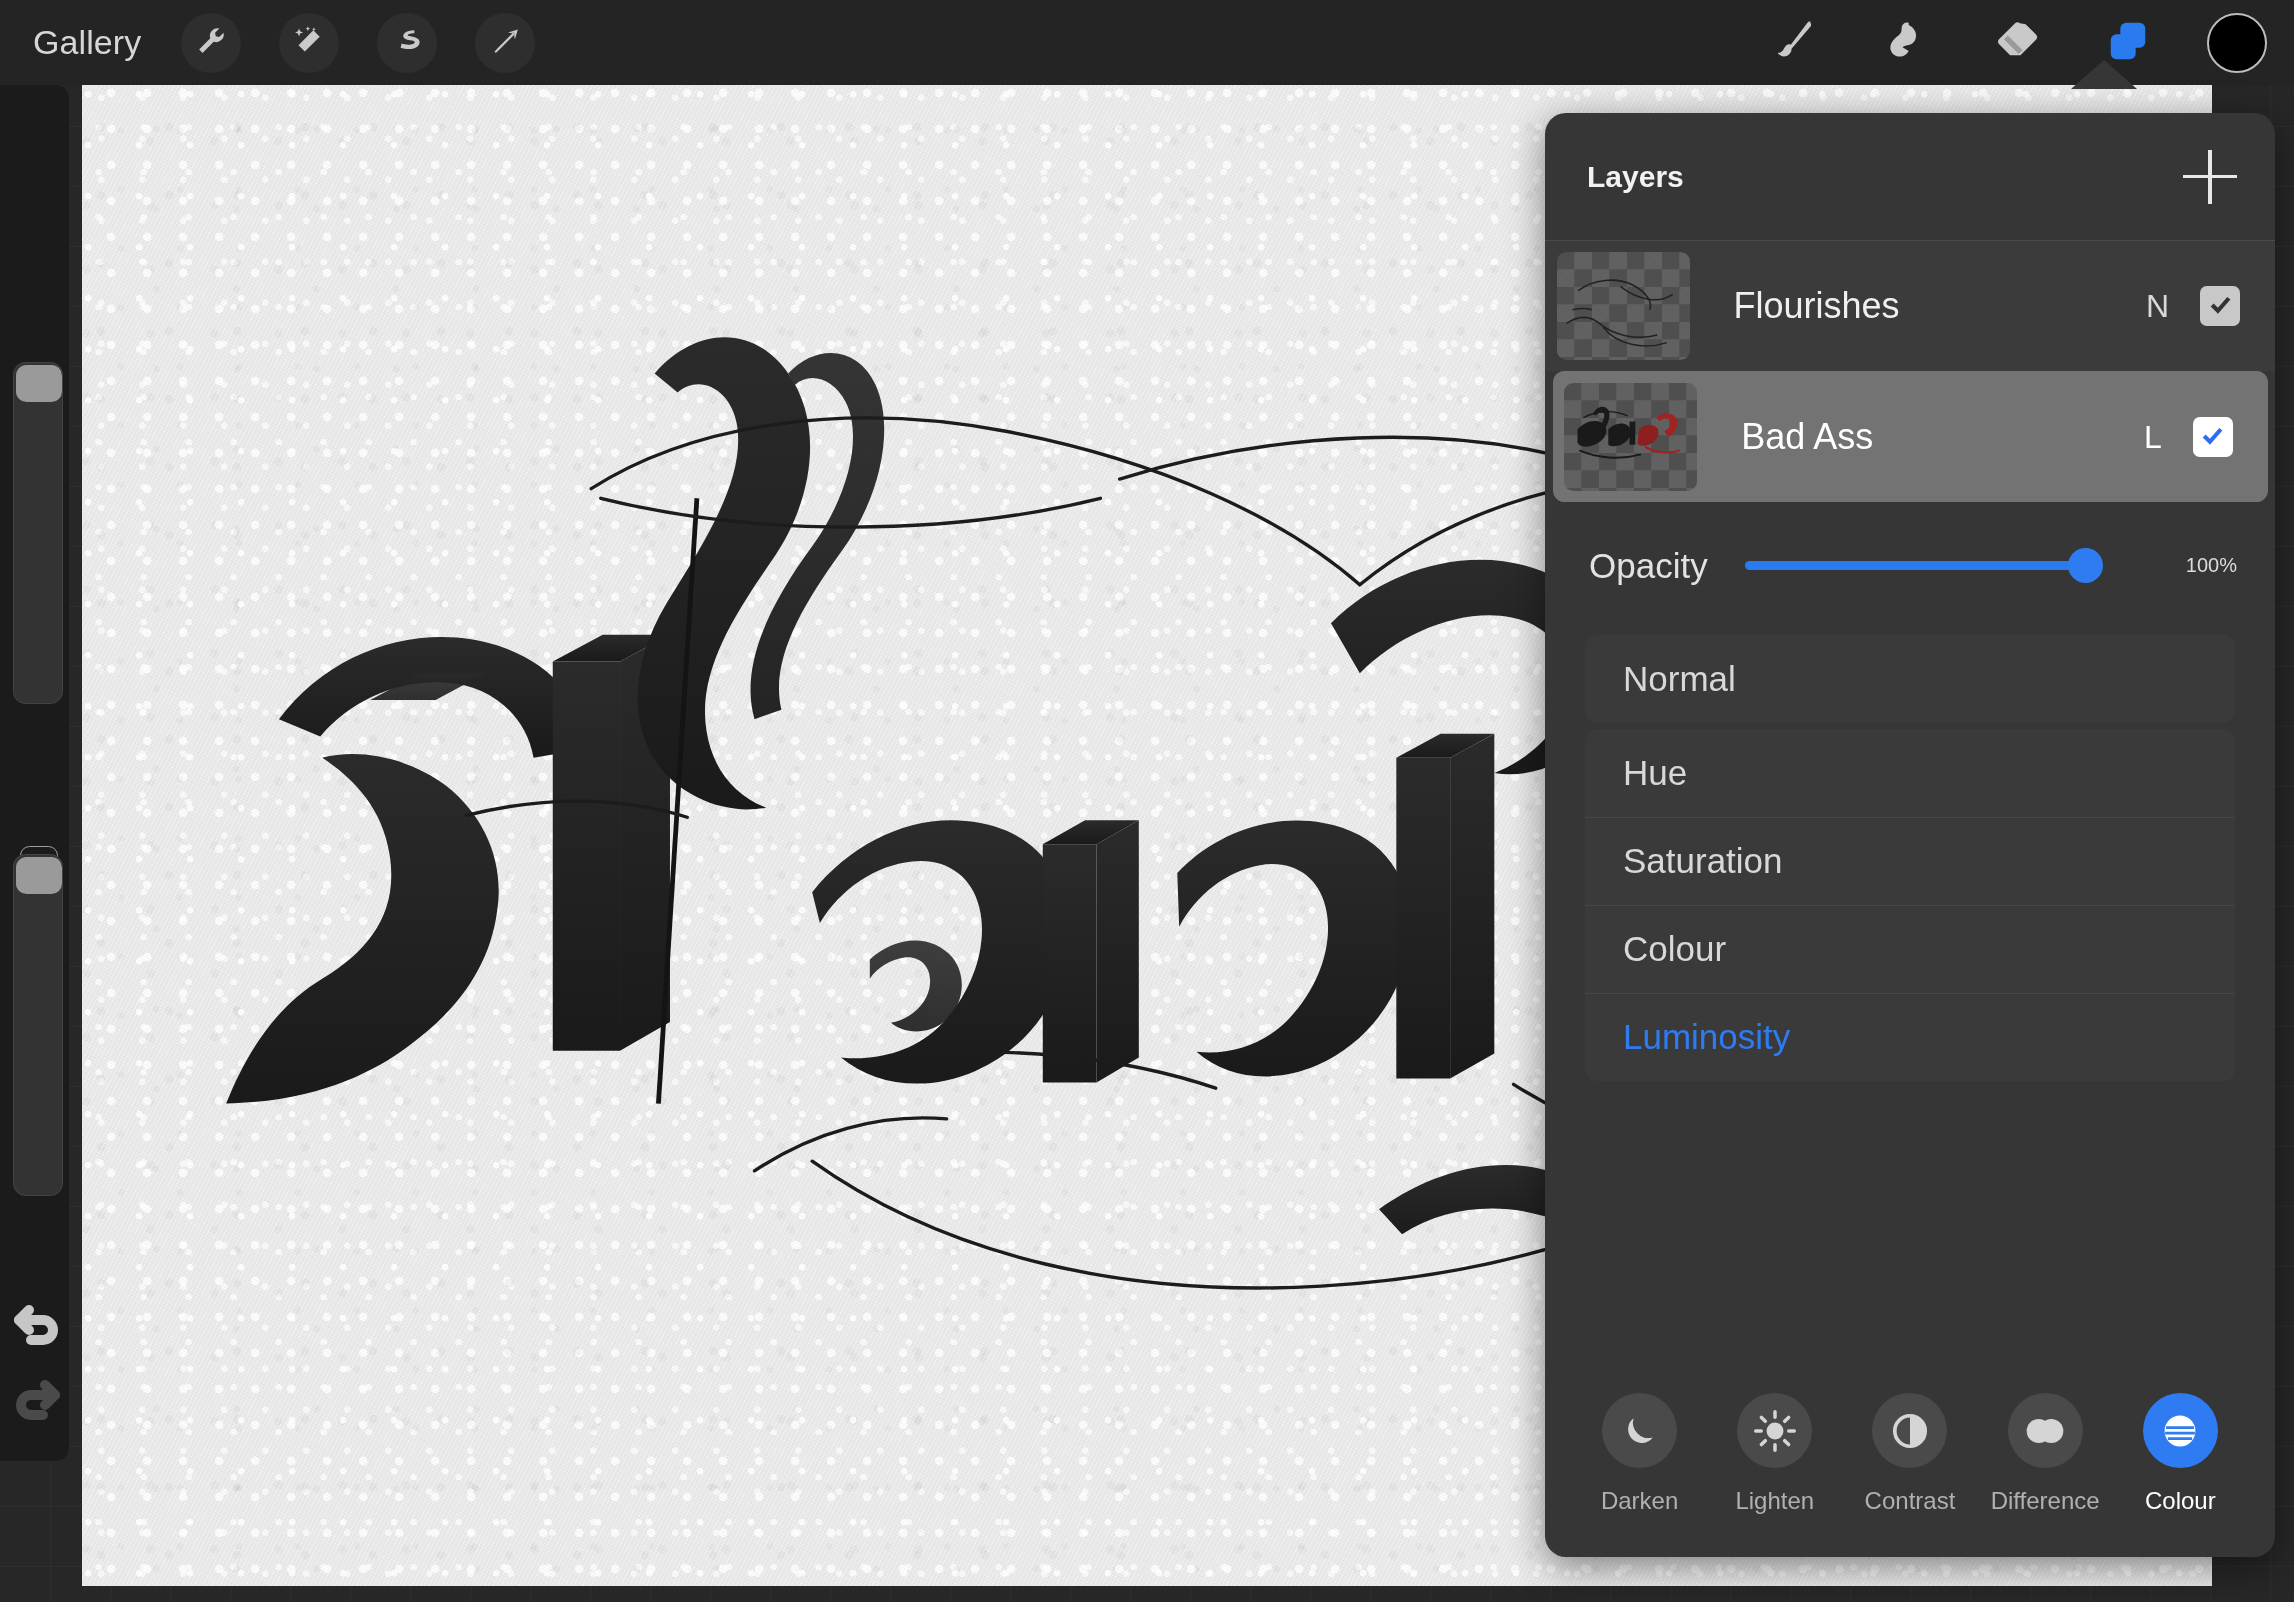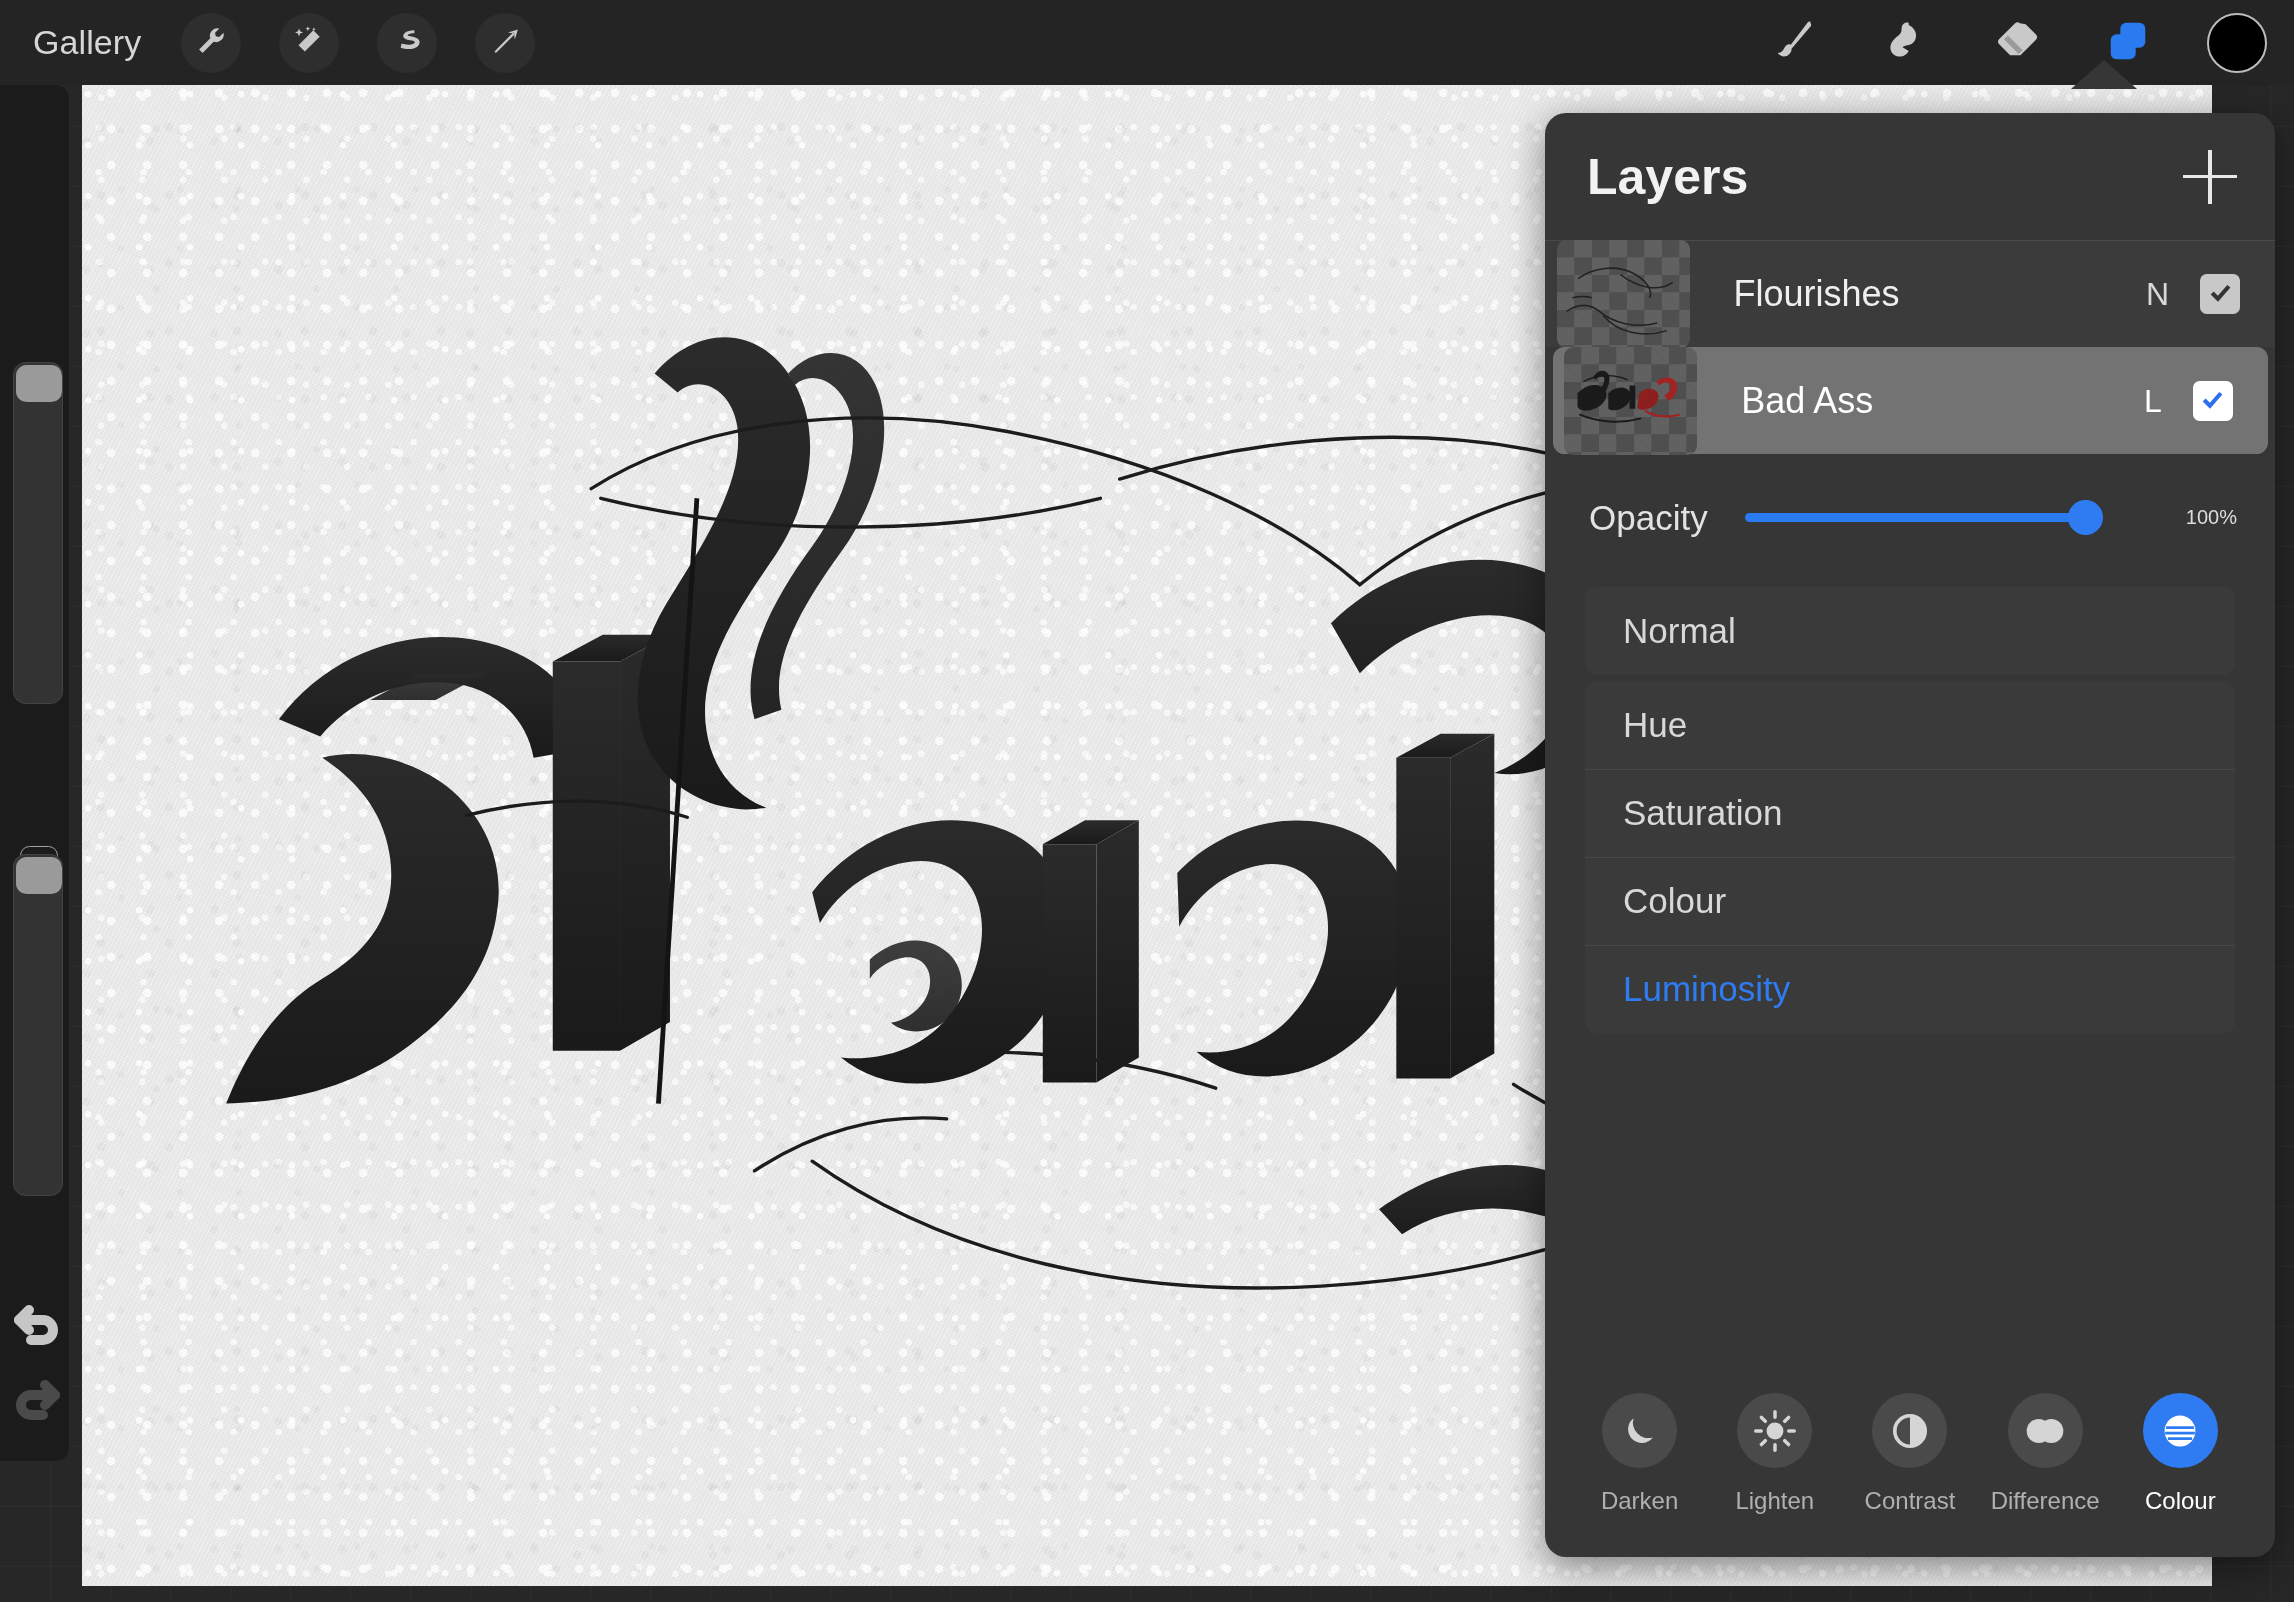--- a/index.html
+++ b/index.html
@@ -119,31 +119,31 @@
     position:absolute; left:1545px; top:113px; width:730px; height:1444px;
     background:#363636; border-radius:21px;
     box-shadow:0 9.6px 38px rgba(0,0,0,.45);
     overflow:hidden; z-index:11;
   }
   .panel-head{
     position:relative; height:127px;
     display:flex; align-items:center; justify-content:space-between;
     padding:0 38px 0 42px;
   }
-  .panel-title{ color:#f2f2f2; font-size:50px; font-weight:bold; }
+  .panel-title{ color:#f2f2f2; font-size:30px; font-weight:bold; }
   .plus-btn{ width:54px; height:54px; position:relative; }
   .plus-btn::before, .plus-btn::after{
     content:""; position:absolute; background:#e8e8e8;
   }
   .plus-btn::before{ left:0; top:25px; width:54px; height:3.8px; }
   .plus-btn::after{ left:25px; top:0; width:3.8px; height:54px; }
 
   .layer-list{ position:relative; }
   .layer-row{
-    position:relative; height:107px; display:flex; align-items:center;
+    position:relative; height:131px; display:flex; align-items:center;
     background:#3b3b3b; border-top:1px solid #4a4a4a;
   }
   .layer-row.selected{
     background:#737373; border-radius:11.5px;
     margin:0 7.7px; width:715px; border-top:1px solid transparent;
   }
   .thumb{
     width:133px; height:108px; margin-left:11.5px; border-radius:9.6px;
     background-color:#4f4f4f;
     background-image:

